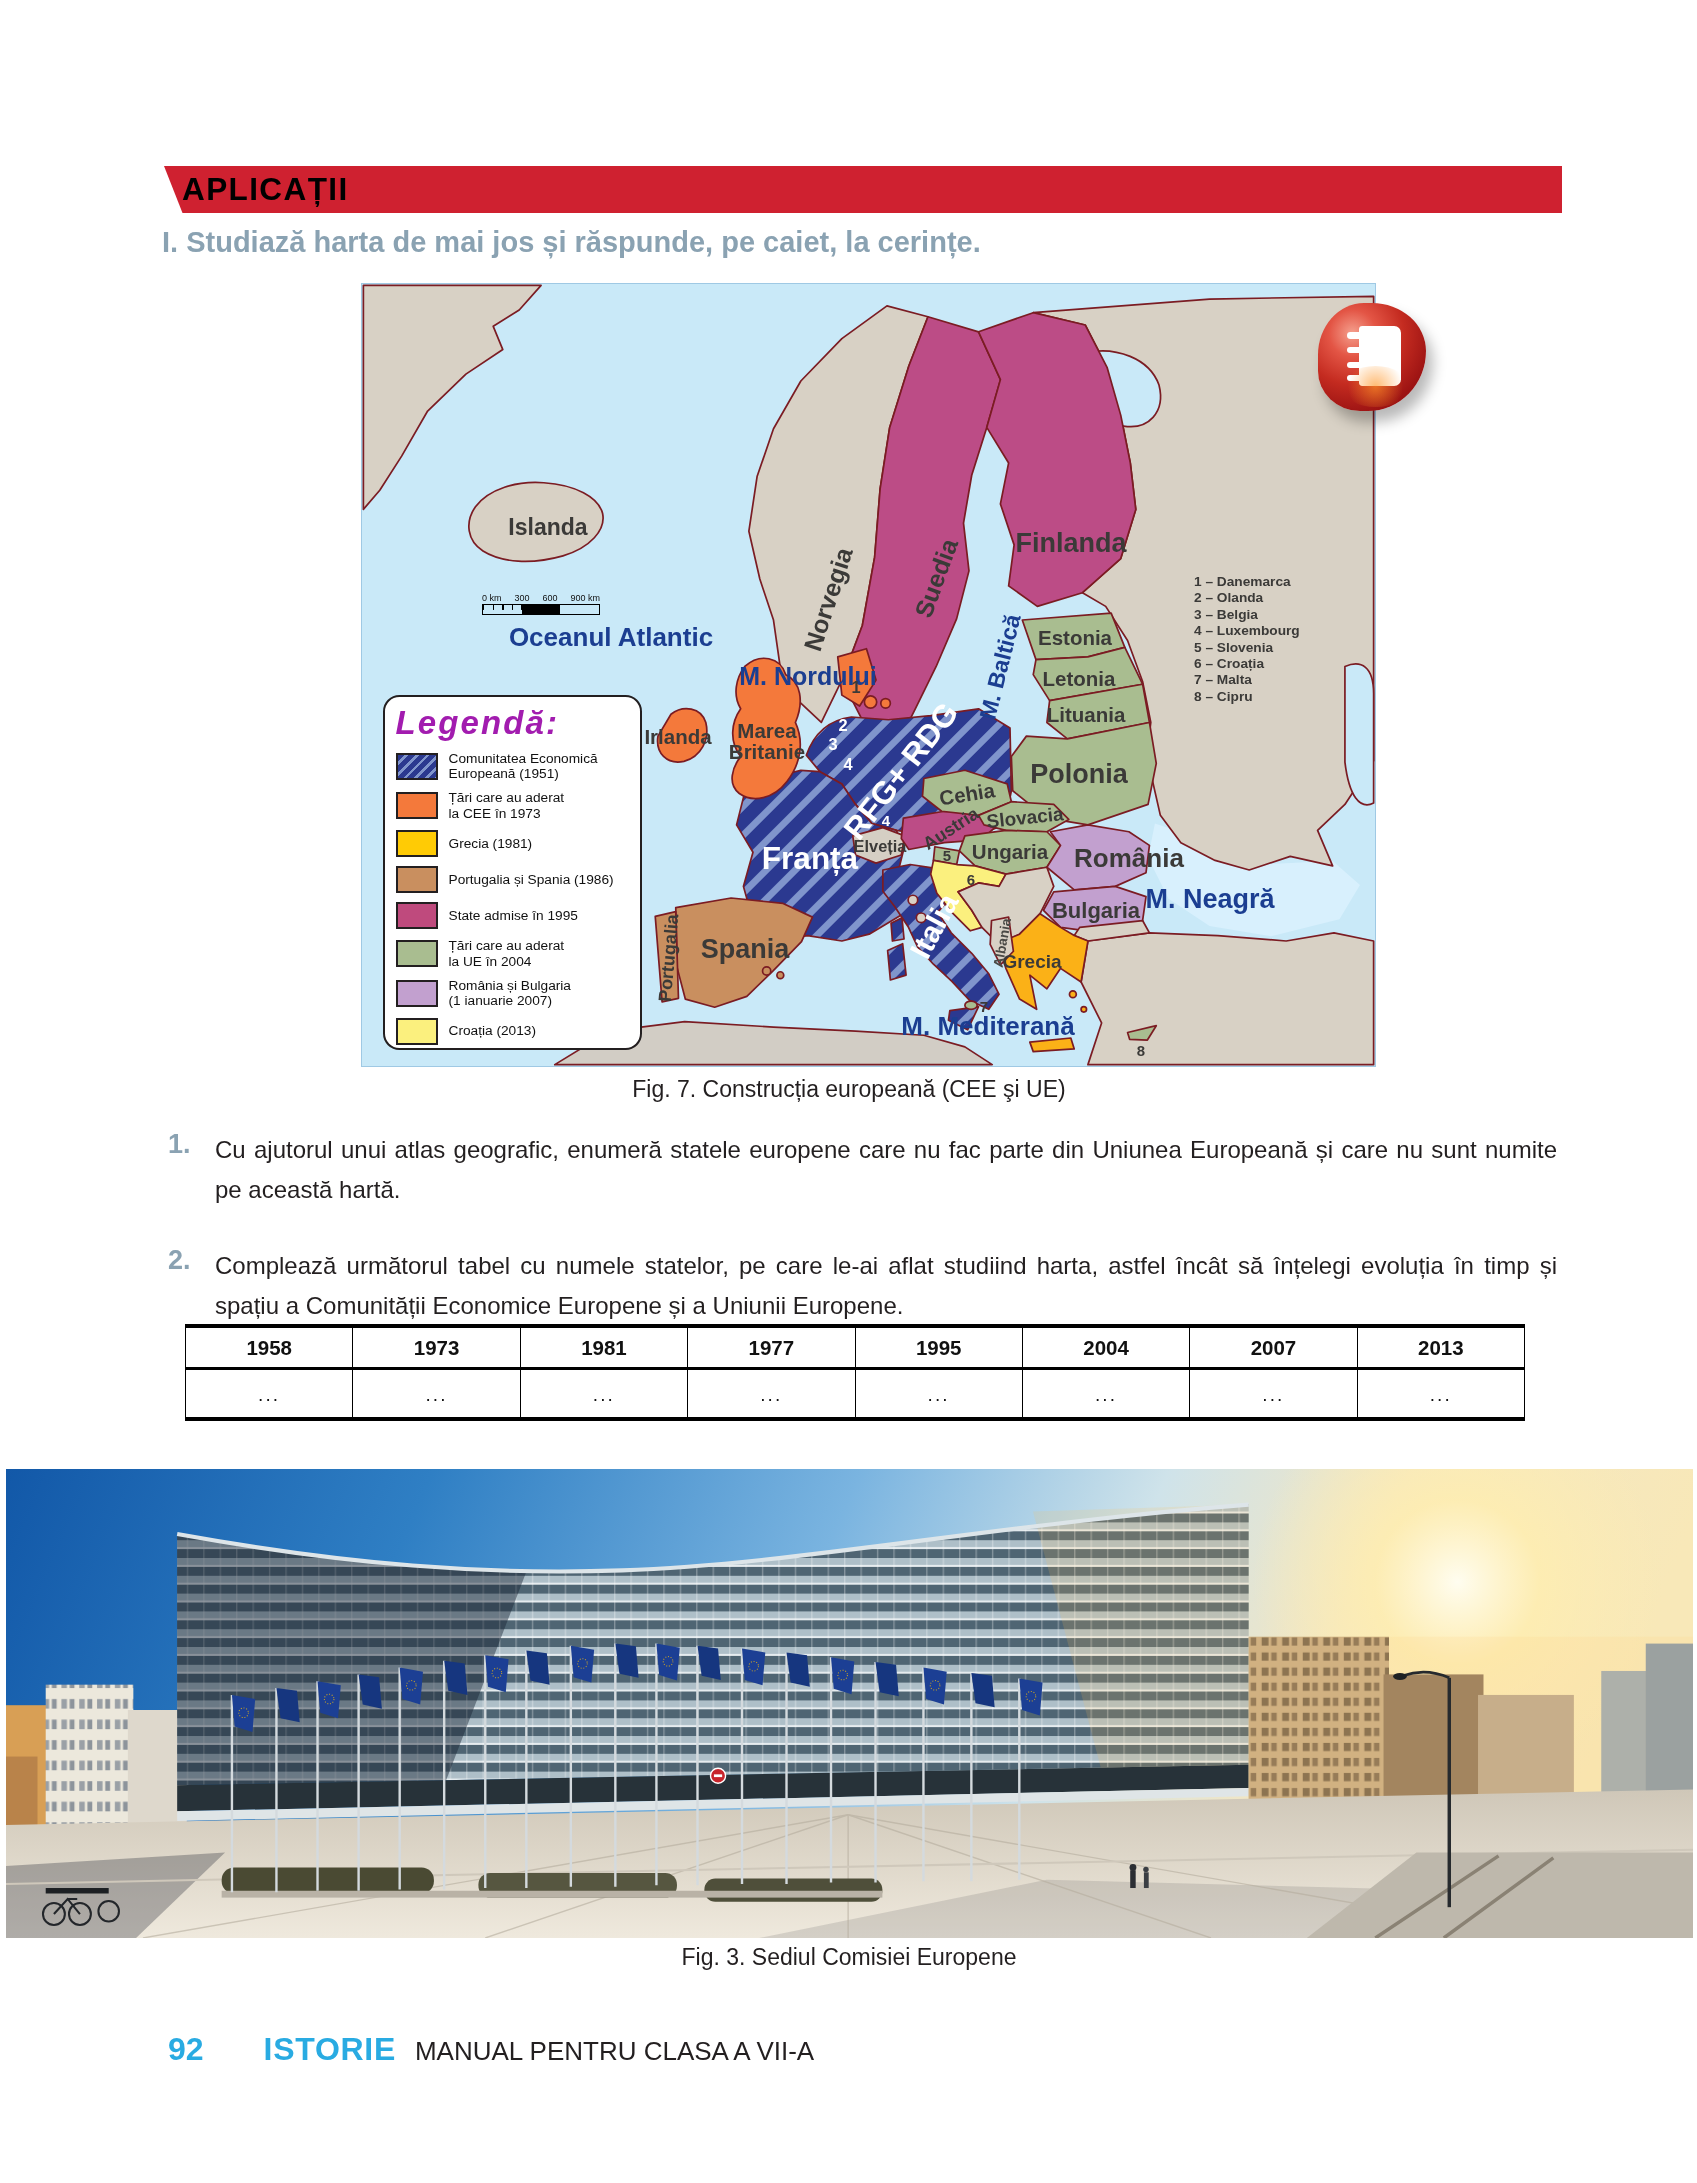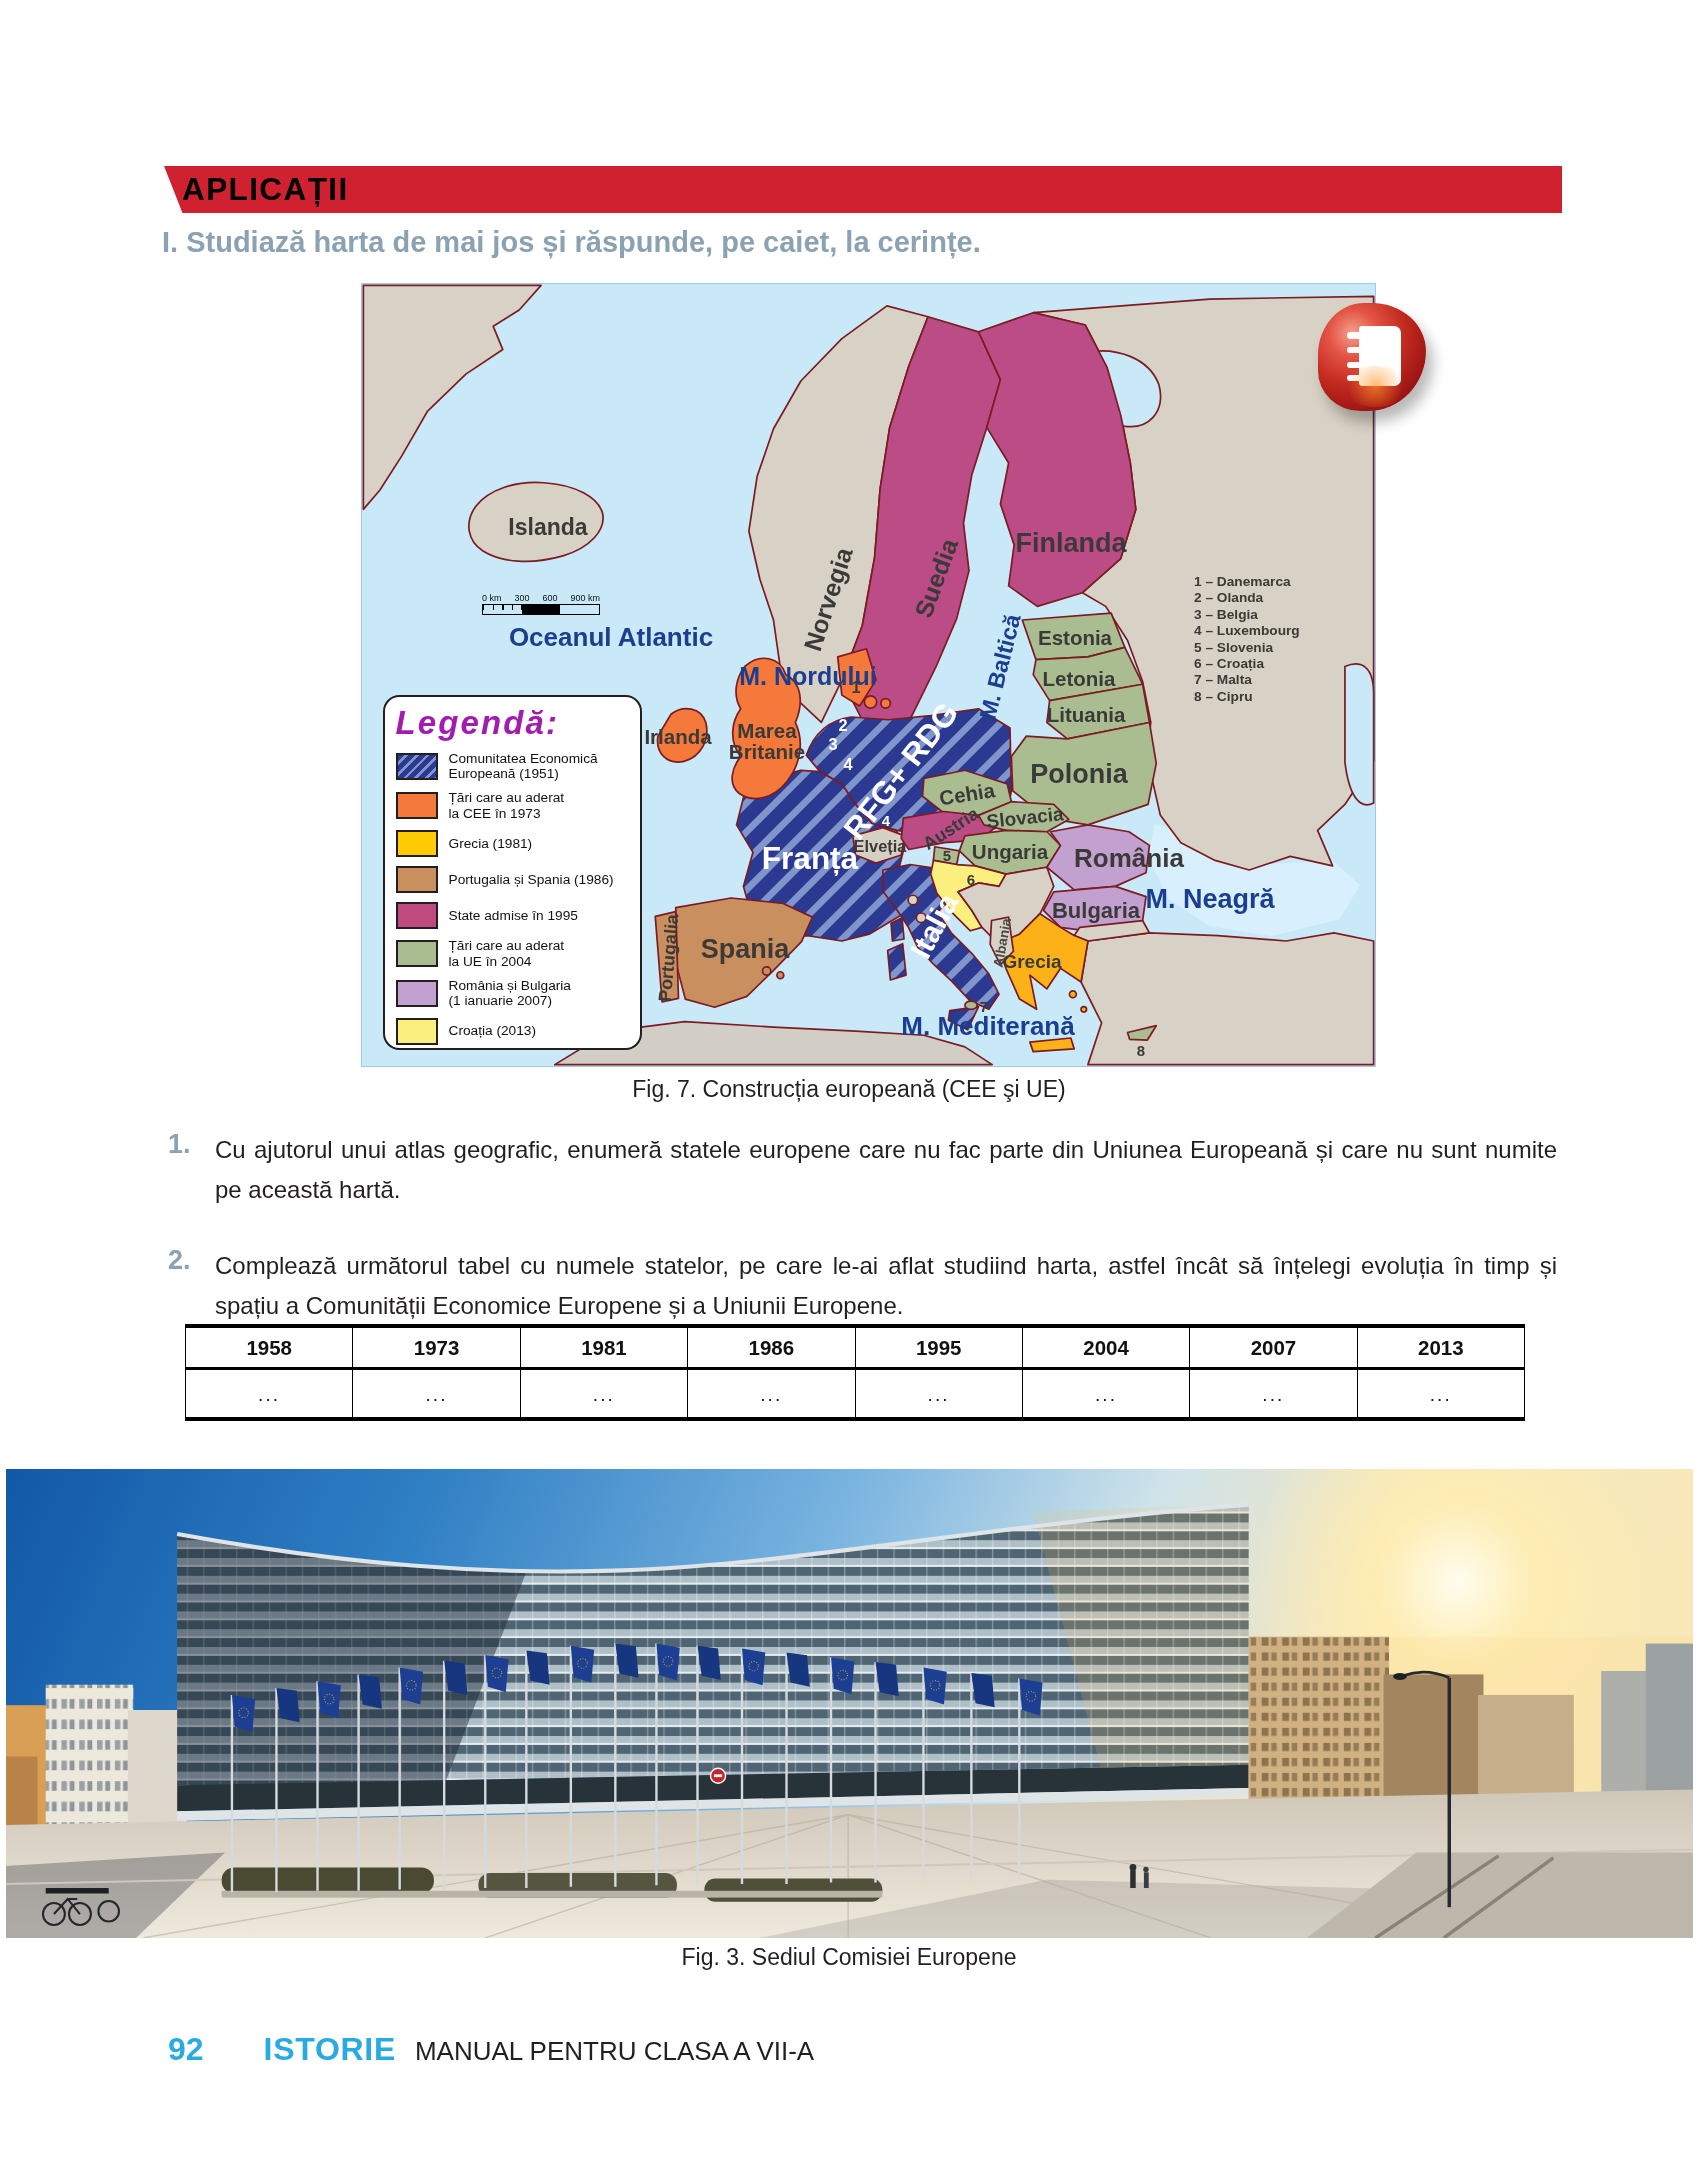--- a/index.html
+++ b/index.html
@@ -283,21 +283,21 @@
     <div class="task-num">2.</div>
     <div class="task-text">Complează următorul tabel cu numele statelor, pe care le-ai aflat studiind harta, astfel încât să înțelegi evoluția în timp și spațiu a Comunității Economice Europene și a Uniunii Europene.</div>
   </div>
 
   <table class="years">
     <tbody>
         <tr>
       <th>1958</th>
       <th>1973</th>
       <th>1981</th>
-      <th>1986</th>
+      <th>1977</th>
       <th>1995</th>
       <th>2004</th>
       <th>2007</th>
       <th>2013</th>
     </tr>
     <tr>
       <td>...</td>
       <td>...</td>
       <td>...</td>
       <td>...</td>

